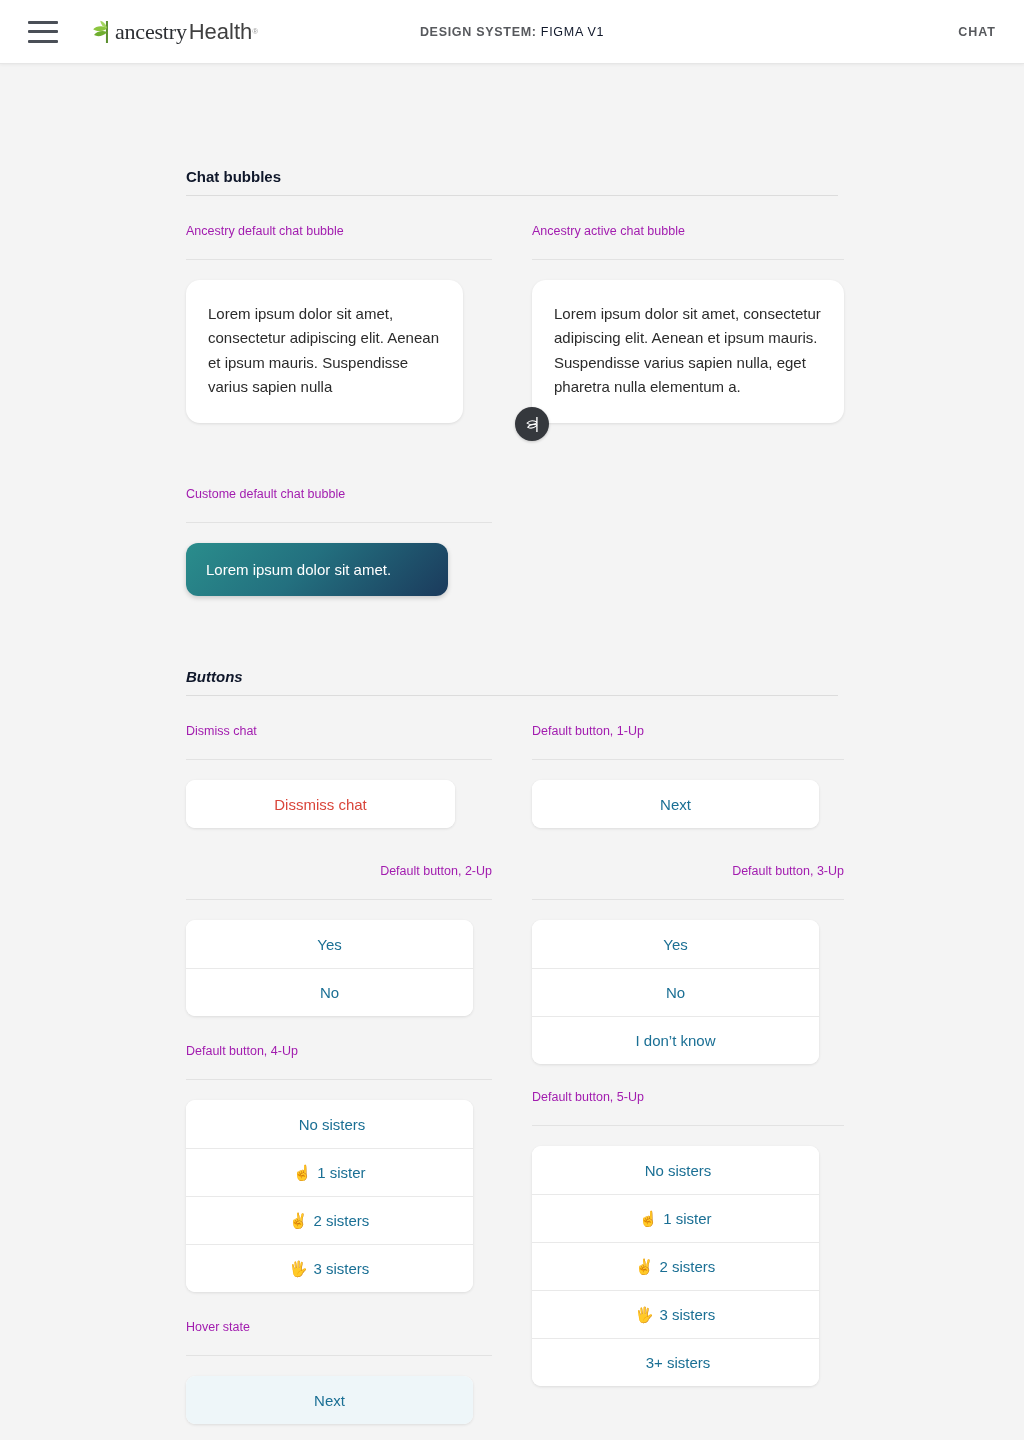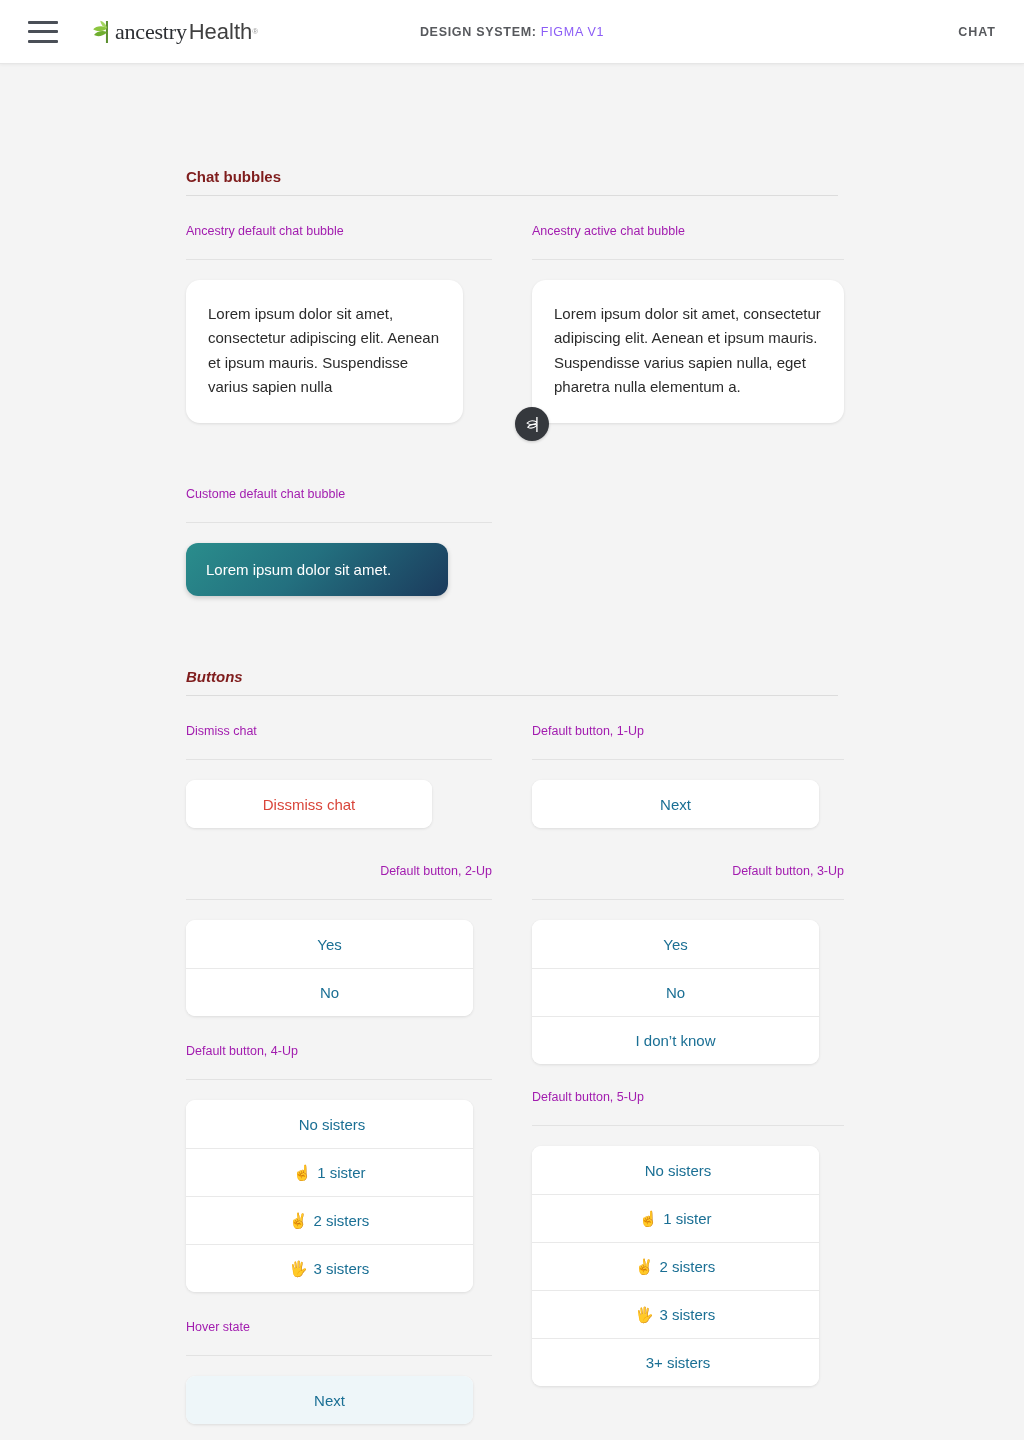--- a/index.html
+++ b/index.html
@@ -65,21 +65,21 @@
 
   .header-center {
     position: absolute;
     left: 0; right: 0;
     text-align: center;
     font-size: 12.5px;
     letter-spacing: 0.7px;
     pointer-events: none;
   }
   .hc-bold { font-weight: bold; color: #57595d; }
-  .hc-light { color: #8b5cf6; }
+  .hc-light { color: #0f172a; }
 
   .header-chat {
     margin-left: auto;
     font-size: 12.5px;
     font-weight: bold;
     letter-spacing: 1px;
     color: #57595d;
     cursor: pointer;
   }
 
@@ -87,21 +87,21 @@
   .page { padding: 0 0 0 0; }
   .content {
     width: 652px;
     margin: 0 auto;
     padding-top: 104px;
   }
 
   .section-title {
     font-size: 15px;
     font-weight: bold;
-    color: #7f1d1d;
+    color: #0f172a;
     padding-bottom: 10px;
     border-bottom: 1px solid #dcdcdc;
     margin-bottom: 28px;
   }
 
   .grid {
     display: flex;
     gap: 40px;
   }
   .col { width: 306px; }
@@ -153,21 +153,21 @@
     box-shadow: 0 2px 5px rgba(0,0,0,0.18);
   }
 
   
   .btn-card {
     background: #ffffff;
     border-radius: 9px;
     box-shadow: 0 1px 3px rgba(0,0,0,0.10);
     overflow: hidden;
   }
-  .btn-card.w285 { width: 246px; }
+  .btn-card.w285 { width: 269px; }
   .btn-card.w287 { width: 287px; }
 
   .btn {
     height: 48px;
     display: flex;
     align-items: center;
     justify-content: center;
     font-size: 15px;
     color: #1a6f94;
     cursor: pointer;

